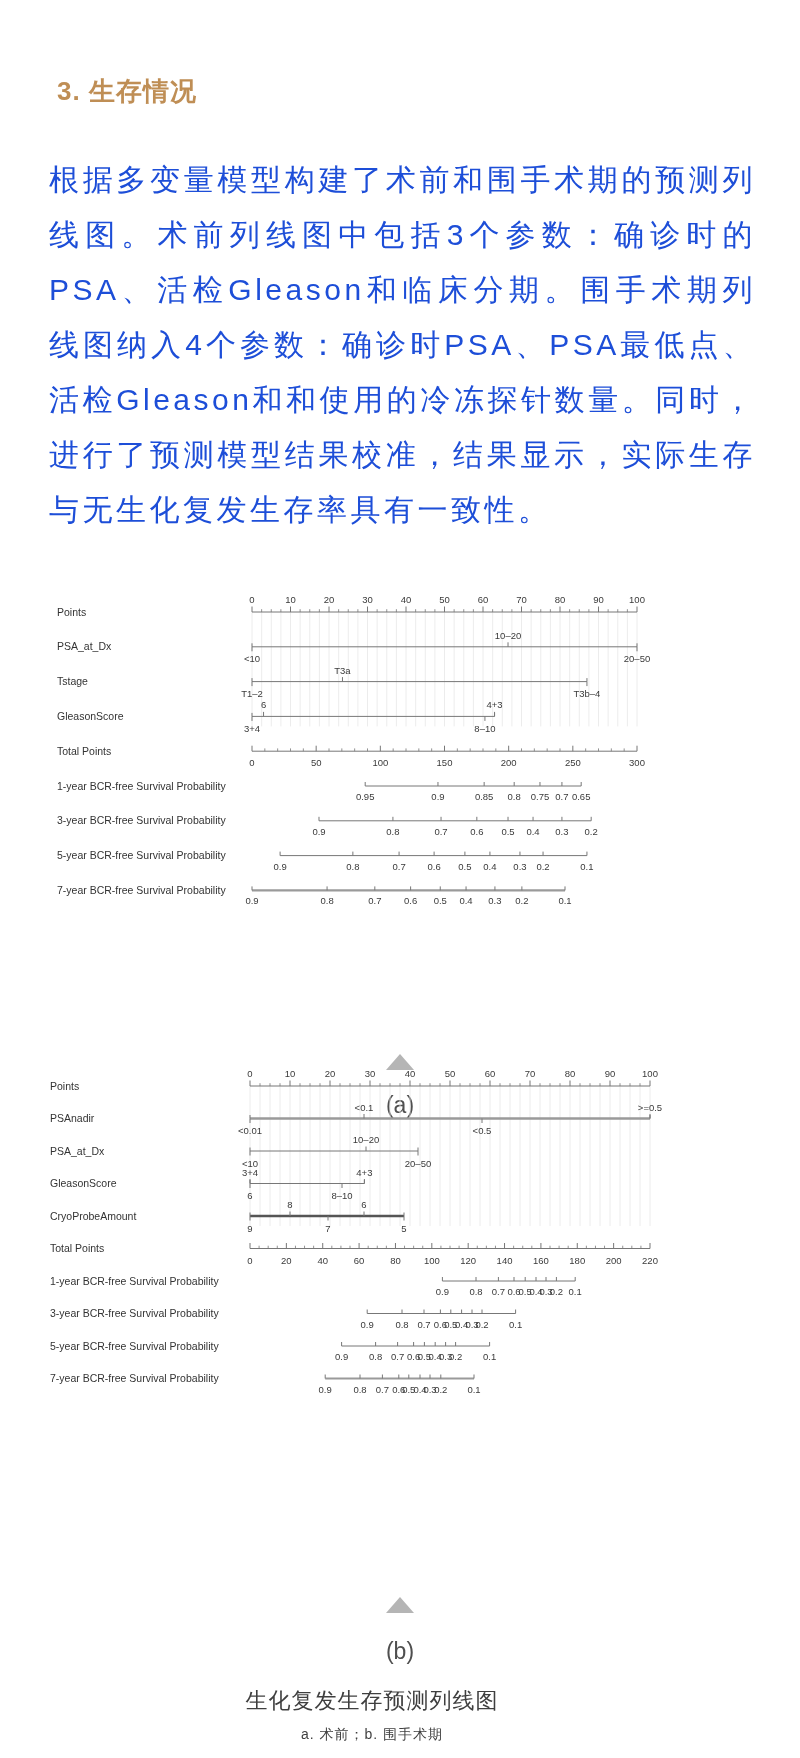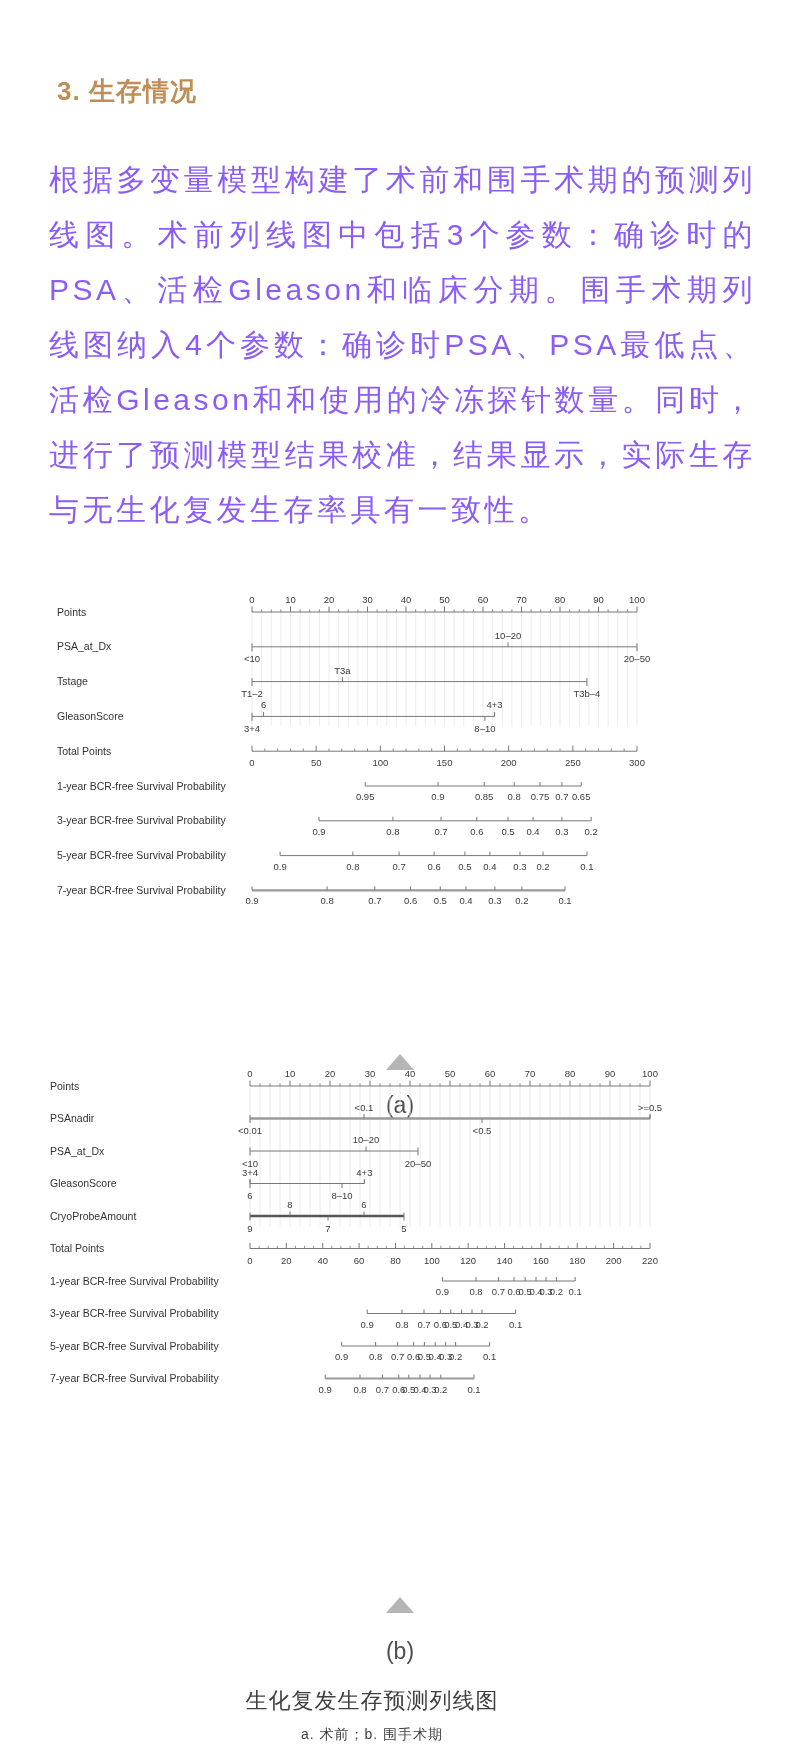--- a/index.html
+++ b/index.html
@@ -1,20 +1,20 @@
 <!DOCTYPE html>
 <html><head>
 <meta charset="utf-8">
 <style>
   html,body{margin:0;padding:0;background:#ffffff;}
   .page{position:relative;width:800px;height:1758px;background:#ffffff;overflow:hidden;
         font-family:"Liberation Sans","DejaVu Sans",sans-serif;padding-left:45px;}
   .heading{position:absolute;left:57px;top:52px;font-size:26px;font-weight:bold;letter-spacing:1px;}
   .para{position:absolute;left:49px;top:122px;width:707px;font-size:30px;line-height:55px;
-        letter-spacing:3.5px;color:#8b5cf6;text-align:justify;text-justify:inter-character;}
+        letter-spacing:3.5px;color:#1d4ed8;text-align:justify;text-justify:inter-character;}
   .chart-mount{position:absolute;left:0;width:800px;}
   #chart-a{top:570px;height:380px;}
   #chart-b{top:1040px;height:402px;}
   .tri{position:absolute;left:386px;width:0;height:0;border-left:14px solid transparent;
        border-right:14px solid transparent;border-bottom:16px solid #b5b5b5;}
   #tri-a{top:1054px;}
   #tri-b{top:1597px;}
   .fig-label{position:absolute;left:0;width:800px;text-align:center;font-size:23px;color:#4f4f4f;}
   #fig-label-a{top:1092px;}
   #fig-label-b{top:1638px;}

